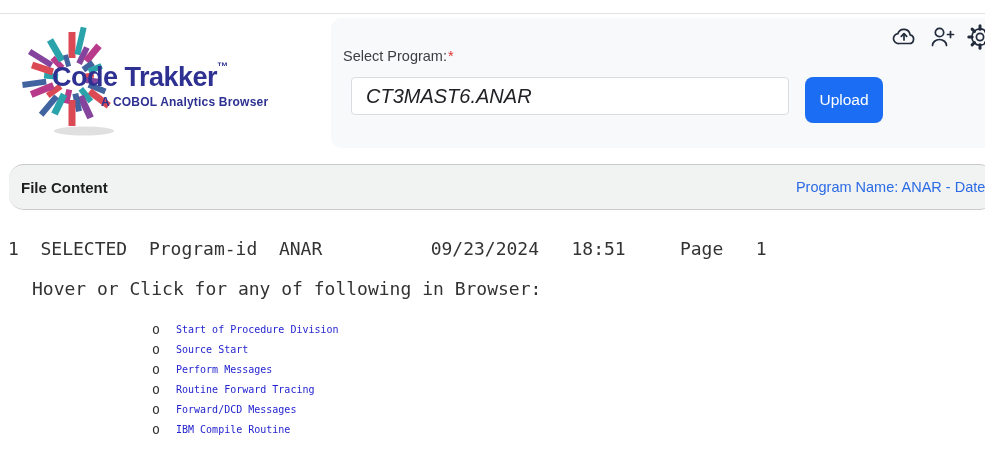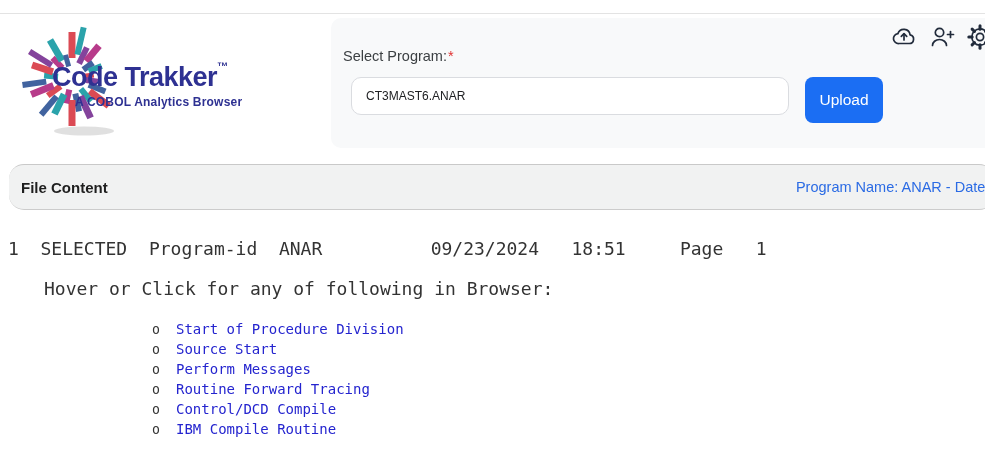--- a/index.html
+++ b/index.html
@@ -10,34 +10,34 @@
     overflow:hidden;
   }
   .top-rule { position:absolute; top:13px; left:0; width:100%; height:1px; background:#e3e3e3; }
 
   
   .logo { position:absolute; left:6px; top:21px; width:290px; height:120px; }
   .logo svg { position:absolute; left:0; top:0; }
   .logo-text { position:absolute; left:46px; top:41px; white-space:nowrap; }
   .brand { font-size:27px; font-weight:bold; color:var(--brand-navy,#2e3192); letter-spacing:-0.5px; }
   .tm { font-size:11px; font-weight:bold; color:var(--brand-navy,#2e3192); vertical-align:top; position:relative; top:-2px; }
-  .tagline { font-size:12px; font-weight:600; color:var(--brand-navy,#2e3192); margin-left:23px; margin-top:2px; letter-spacing:0.2px; }
+  .tagline { font-size:12px; font-weight:600; color:var(--brand-navy,#2e3192); margin-left:49px; margin-top:2px; letter-spacing:0.2px; }
 
   
   .form-card {
     position:absolute; left:331px; top:18px; right:-10px; height:130px;
     background:#f8f9fa; border-radius:10px;
   }
   .form-label { position:absolute; left:12px; top:30px; font-size:14.5px; color:#3c4043; }
   .req { color:var(--required-red,#e03131); margin-left:1px; }
   .program-input {
     position:absolute; left:20px; top:59px; width:438px; height:38px;
-    border:1px solid #dadce0; border-radius:10px; background:#fff;
-    font-family:"Liberation Sans", sans-serif; font-size:12px; color:#202124;
-    padding:0 14px; outline:none;
+    border:1px solid #dadce0; border-radius:4px; background:#fff;
+    font-family:"Liberation Sans", sans-serif; font-size:20px; color:#202124;
+    padding:0 14px; outline:none;font-style:italic;
   }
   .upload-btn {
     position:absolute; left:474px; top:59px; width:78px; height:46px;
     background:var(--accent-blue,#1b6ef3); color:#fff; border:none; border-radius:8px;
     font-family:"Liberation Sans", sans-serif; font-size:15.5px; font-weight:500; cursor:pointer;
   }
 
   
   .header-icons { position:absolute; left:891px; top:24px; display:flex; gap:12px; }
   .hicon { width:26px; height:26px; cursor:pointer; }
@@ -49,26 +49,26 @@
     background:#f1f2f2; border-top:1px solid #c9c9c9; border-bottom:1px solid #cccccc;
     display:flex; align-items:center; justify-content:space-between;border-radius:15px;
   }
   .file-bar-title { font-size:15px; font-weight:bold; color:#1f1f1f; padding-left:12px; }
   .file-bar-info { font-size:14.5px; color:var(--info-blue,#2b6be4); white-space:nowrap; margin-right:-5px; }
 
   
   .content { position:absolute; left:0; top:210px; width:100%; height:260px; background:#fff; }
   .mono { font-family:"DejaVu Sans Mono", monospace; font-size:18px; line-height:20px; color:#333; white-space:pre; }
   .report-header { position:absolute; left:8px; top:29px; }
-  .report-hover  { position:absolute; left:32px; top:69px;margin-left:12px; }
+  .report-hover  { position:absolute; left:32px; top:69px; }
   .link-list { position:absolute; left:152px; top:109px; list-style:none; }
   .link-row { display:flex; height:20px; align-items:center; }
   .bullet { font-family:"DejaVu Sans Mono", monospace; font-size:13.2px; color:#333; width:8px; margin-right:16px; }
   .report-link {
-    font-family:"DejaVu Sans Mono", monospace; font-size:14px;
+    font-family:"DejaVu Sans Mono", monospace; font-size:10px;
     color:var(--link-blue,#2424cf); text-decoration:none; cursor:pointer;
   }
 </style>
 </head>
 <body>
 
 <div class="page">
   <div class="top-rule"></div>
 
   <div class="logo">
@@ -169,21 +169,21 @@
       <li class="link-row">
         <span class="bullet">o</span>
         <a class="report-link">Perform Messages</a>
       </li>
       <li class="link-row">
         <span class="bullet">o</span>
         <a class="report-link">Routine Forward Tracing</a>
       </li>
       <li class="link-row">
         <span class="bullet">o</span>
-        <a class="report-link">Control/DCD Compile</a>
+        <a class="report-link">Forward/DCD Messages</a>
       </li>
       <li class="link-row">
         <span class="bullet">o</span>
         <a class="report-link">IBM Compile Routine</a>
       </li>
     </ul>
   </div>
 </div>
 
 </body></html>

